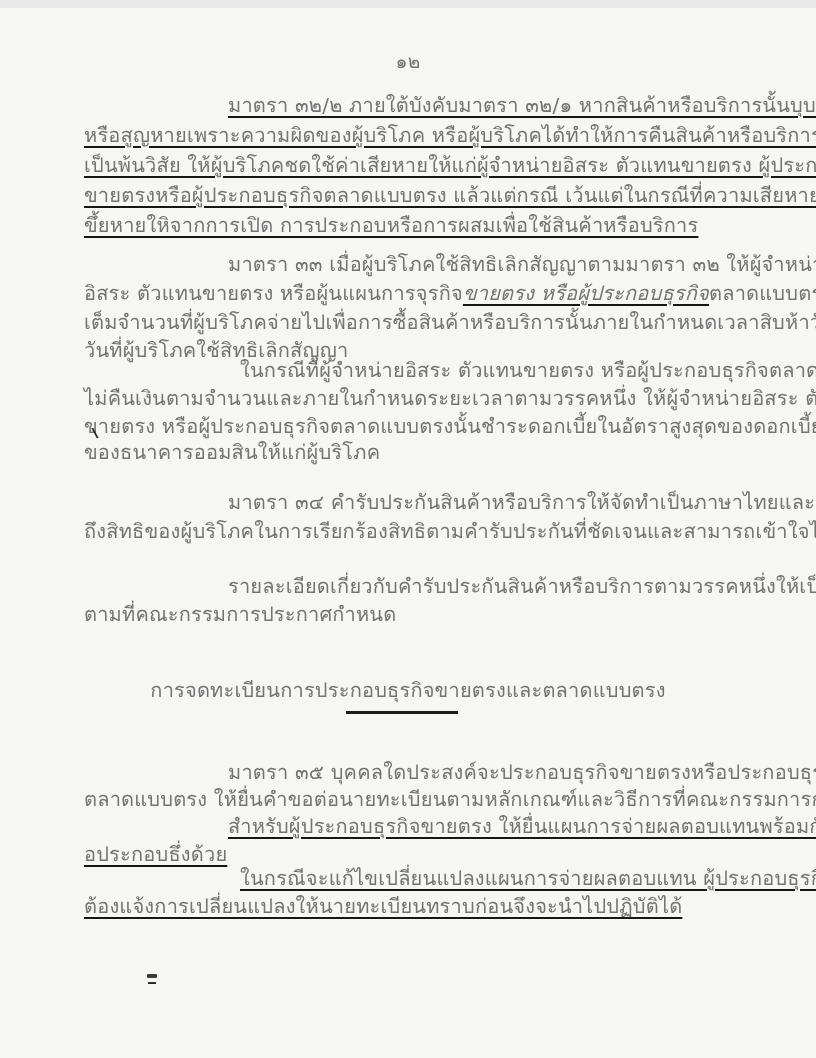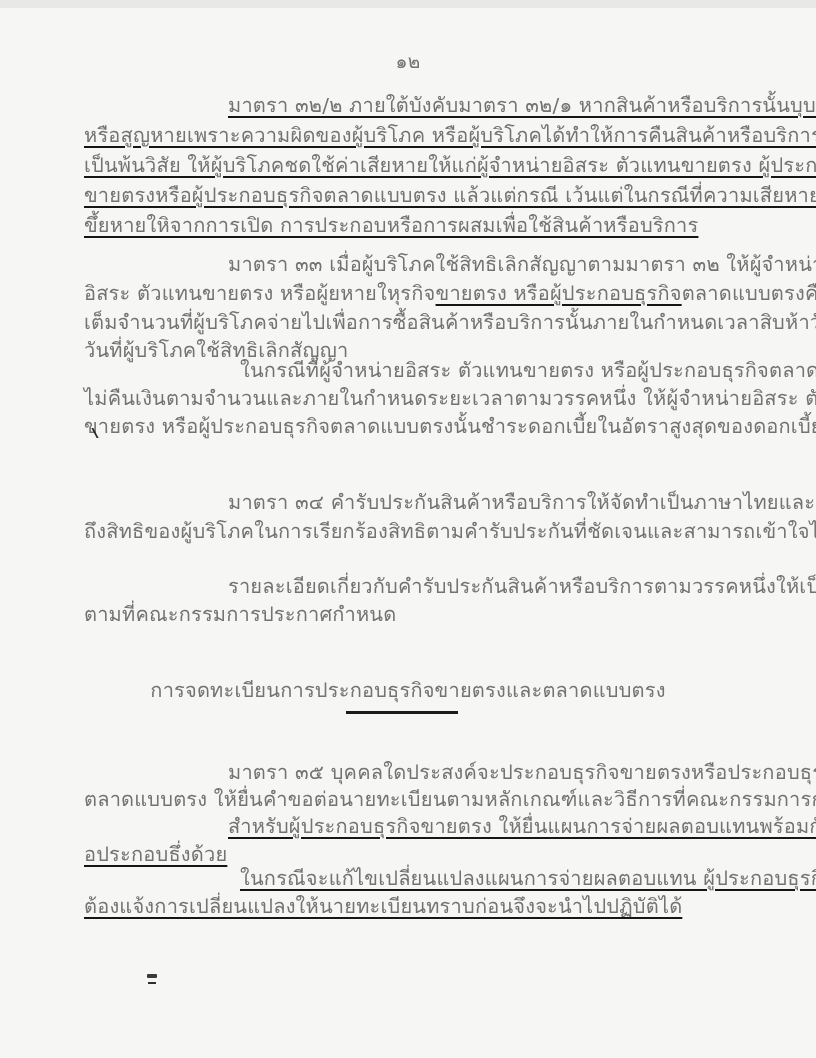--- a/index.html
+++ b/index.html
@@ -27,20 +27,21 @@
     text-decoration:underline;
     text-decoration-thickness:1.5px;
     text-underline-offset:4px;
     text-decoration-color:#161616;
   }
   .useg{
     text-decoration:underline;
     text-decoration-thickness:1.5px;
     text-underline-offset:4px;
     text-decoration-color:#161616;
+    font-style:italic;
   }
   .center{
     left:0;
     width:100%;
     text-align:center;
   }
   .pagenum{
     top:40px;
     font-size:19px;
   }
@@ -79,27 +80,28 @@
 
   <div class="line center pagenum">๑๒</div>
 
   <div class="line u" style="top:84px;  left:228px;">มาตรา ๓๒/๒ ภายใต้บังคับมาตรา ๓๒/๑ หากสินค้าหรือบริการนั้นบุบสลาย</div>
   <div class="line u" style="top:114px; left:84px;">หรือสูญหายเพราะความผิดของผู้บริโภค หรือผู้บริโภคได้ทำให้การคืนสินค้าหรือบริการกลาย</div>
   <div class="line u" style="top:144px; left:84px;">เป็นพ้นวิสัย ให้ผู้บริโภคชดใช้ค่าเสียหายให้แก่ผู้จำหน่ายอิสระ ตัวแทนขายตรง ผู้ประกอบธุรกิจ</div>
   <div class="line u" style="top:174px; left:84px;">ขายตรงหรือผู้ประกอบธุรกิจตลาดแบบตรง แล้วแต่กรณี เว้นแต่ในกรณีที่ความเสียหายซึ่งเกิด</div>
   <div class="line u" style="top:204px; left:84px;">ขึ้ยหายใหิจากการเปิด การประกอบหรือการผสมเพื่อใช้สินค้าหรือบริการ</div>
 
   <div class="line" style="top:243px; left:228px;">มาตรา ๓๓  เมื่อผู้บริโภคใช้สิทธิเลิกสัญญาตามมาตรา ๓๒ ให้ผู้จำหน่าย</div>
-  <div class="line" style="top:272px; left:84px;"><span>อิสระ ตัวแทนขายตรง หรือผู้ยหายใหุรกิจ</span><span class="useg">ขายตรง หรือผู้ประกอบธุรกิจ</span><span>ตลาดแบบตรงคืนเงิน</span></div>
+  <div class="line" style="top:272px; left:84px;"><span>อิสระ ตัวแทนขายตรง หรือผู้นแผนการจุรกิจ</span><span class="useg">ขายตรง หรือผู้ประกอบธุรกิจ</span><span>ตลาดแบบตรงคืนเงิน</span></div>
   <div class="line" style="top:301px; left:84px;">เต็มจำนวนที่ผู้บริโภคจ่ายไปเพื่อการซื้อสินค้าหรือบริการนั้นภายในกำหนดเวลาสิบห้าวันนับแต่</div>
   <div class="line" style="top:329px; left:84px;">วันที่ผู้บริโภคใช้สิทธิเลิกสัญญา</div>
 
   <div class="line" style="top:349px; left:240px;">ในกรณีที่ผู้จำหน่ายอิสระ ตัวแทนขายตรง หรือผู้ประกอบธุรกิจตลาดแบบตรงใด</div>
   <div class="line" style="top:377px; left:84px;">ไม่คืนเงินตามจำนวนและภายในกำหนดระยะเวลาตามวรรคหนึ่ง  ให้ผู้จำหน่ายอิสระ ตัวแทน</div>
   <div class="line" style="top:405px; left:84px;">ขายตรง หรือผู้ประกอบธุรกิจตลาดแบบตรงนั้นชำระดอกเบี้ยในอัตราสูงสุดของดอกเบี้ยเงินกู้ยืม</div>
+  <div class="line" style="top:431px; left:84px;">ของธนาคารออมสินให้แก่ผู้บริโภค</div>
   <div class="artifact-grave"></div>
 
   <div class="line" style="top:481px; left:228px;">มาตรา ๓๔  คำรับประกันสินค้าหรือบริการให้จัดทำเป็นภาษาไทยและระบุ</div>
   <div class="line" style="top:510px; left:84px;">ถึงสิทธิของผู้บริโภคในการเรียกร้องสิทธิตามคำรับประกันที่ชัดเจนและสามารถเข้าใจได้ถึง</div>
 
   <div class="line" style="top:565px; left:228px;">รายละเอียดเกี่ยวกับคำรับประกันสินค้าหรือบริการตามวรรคหนึ่งให้เป็นไป</div>
   <div class="line" style="top:593px; left:84px;">ตามที่คณะกรรมการประกาศกำหนด</div>
 
   <div class="line center" style="top:671px;font-family:Liberation Mono, monospace;">การจดทะเบียนการประกอบธุรกิจขายตรงและตลาดแบบตรง</div>
   <div class="divider"></div>

